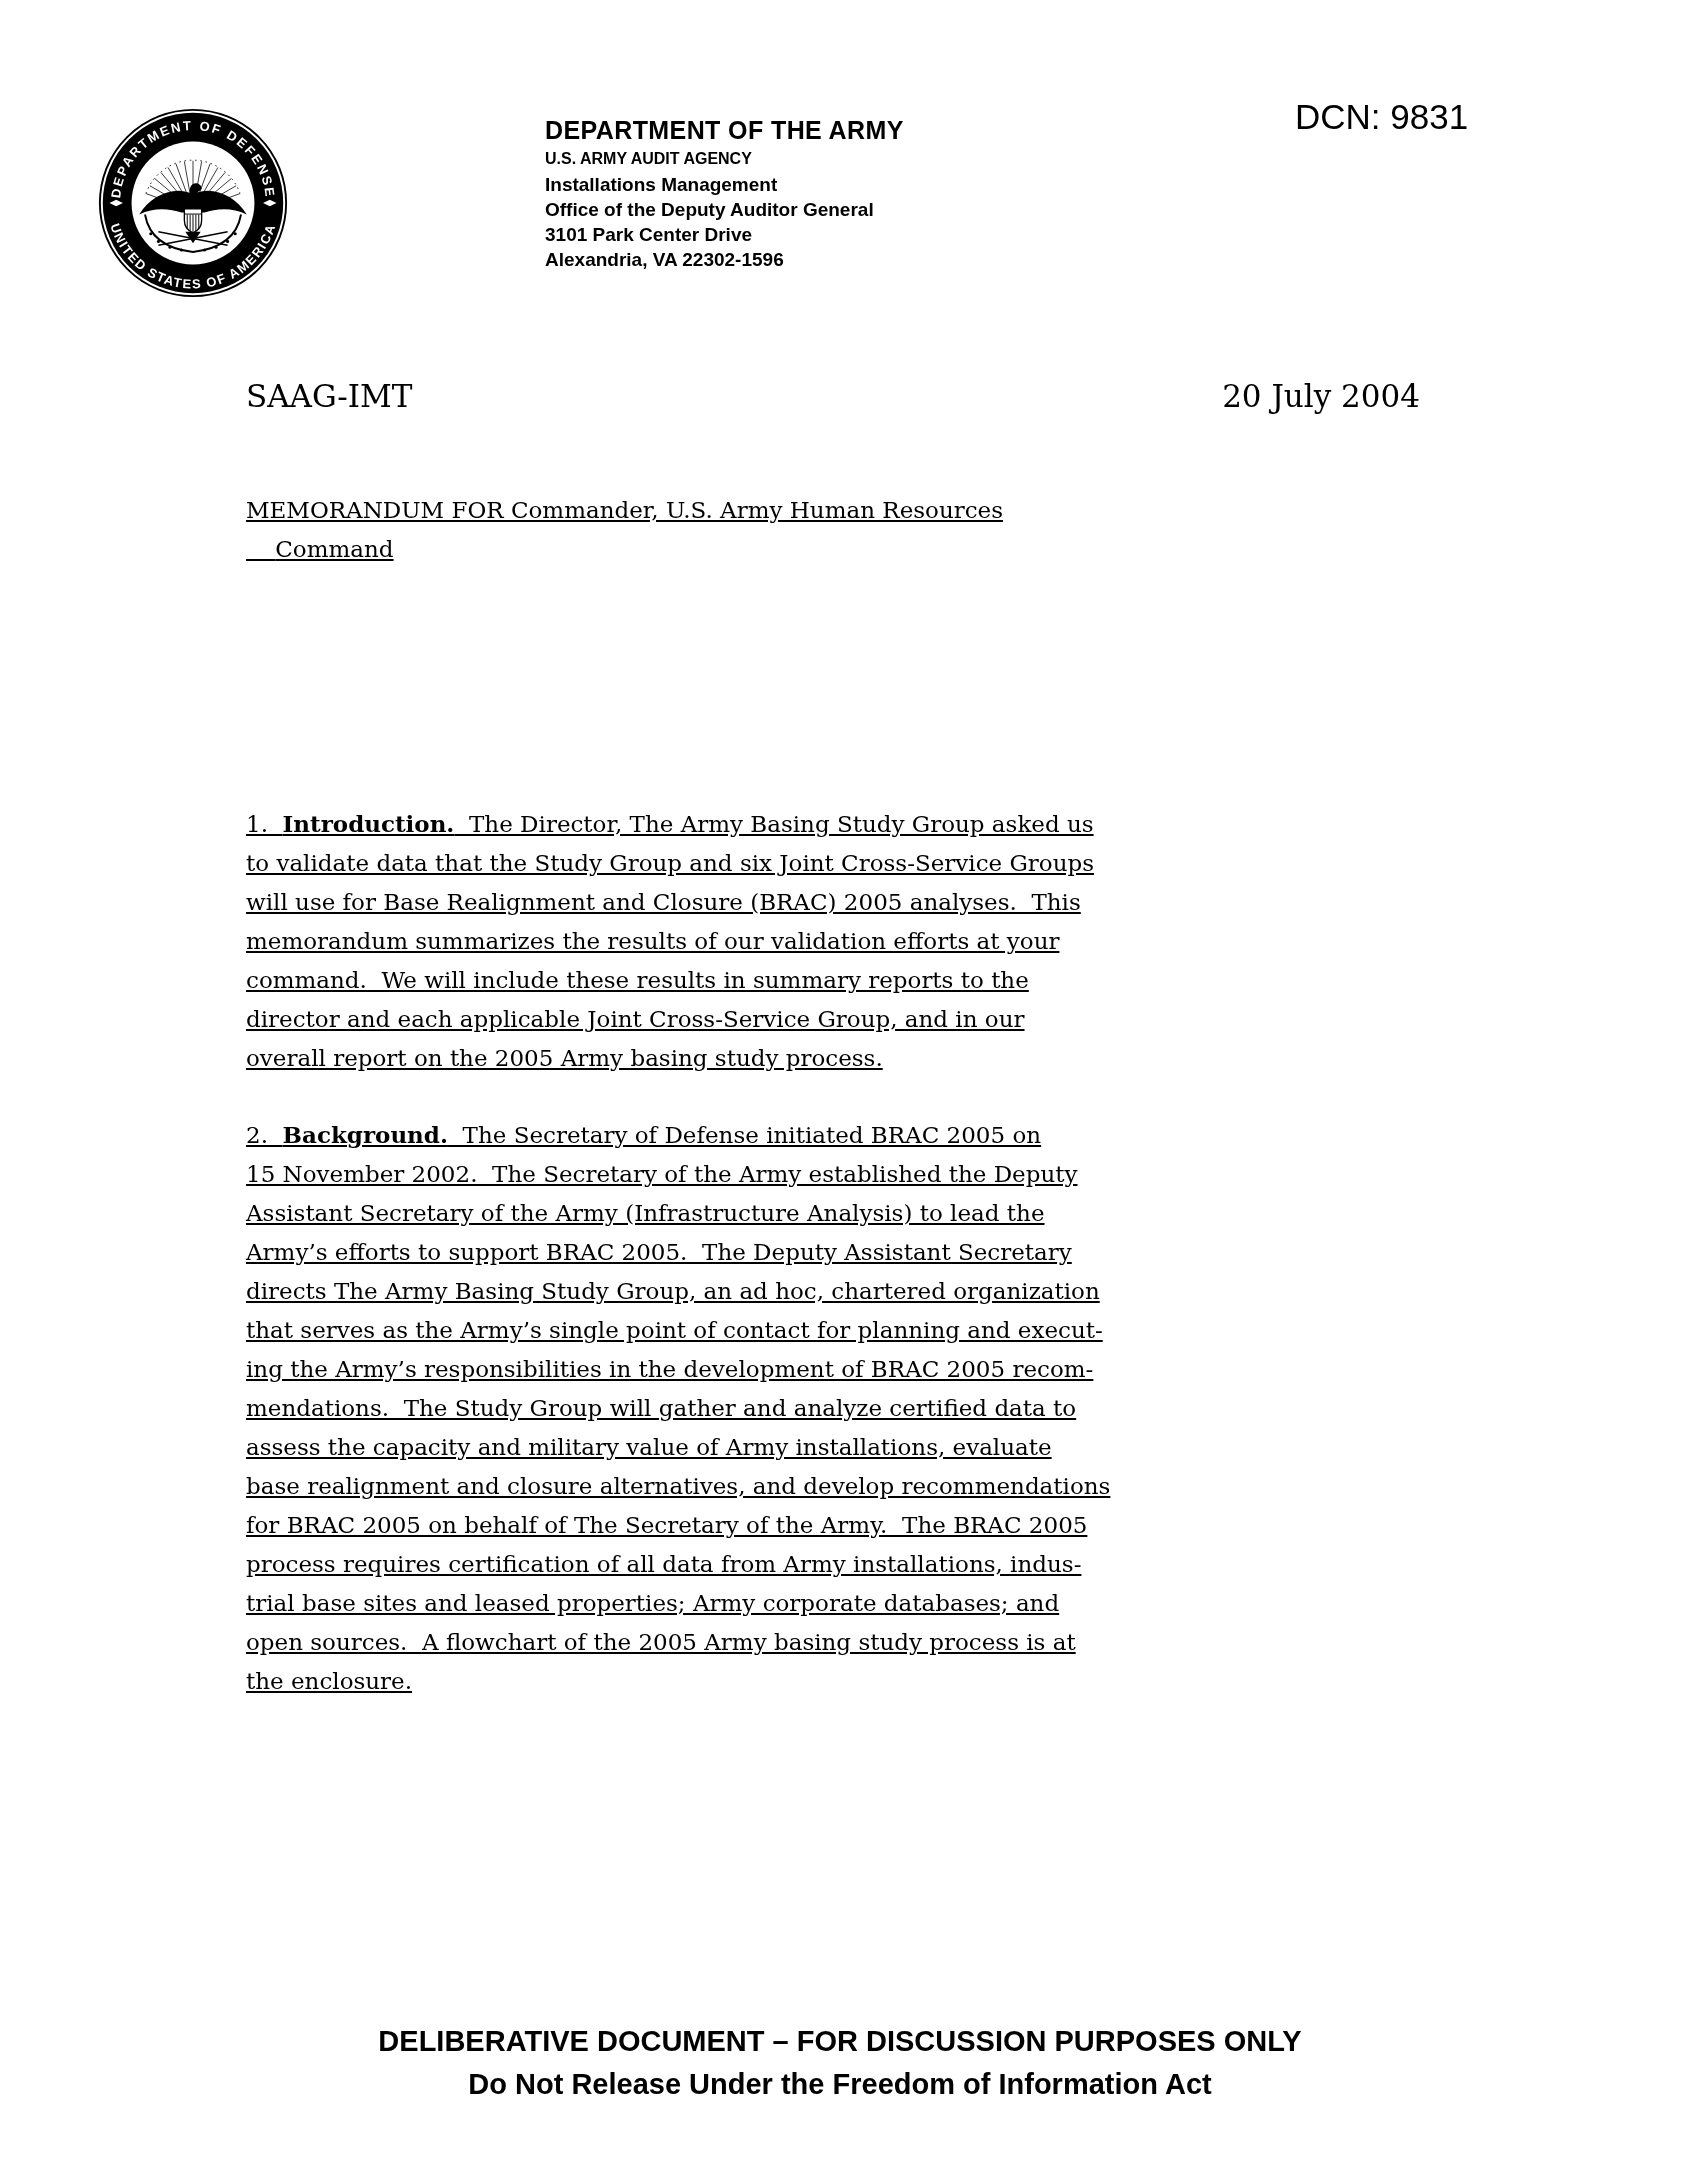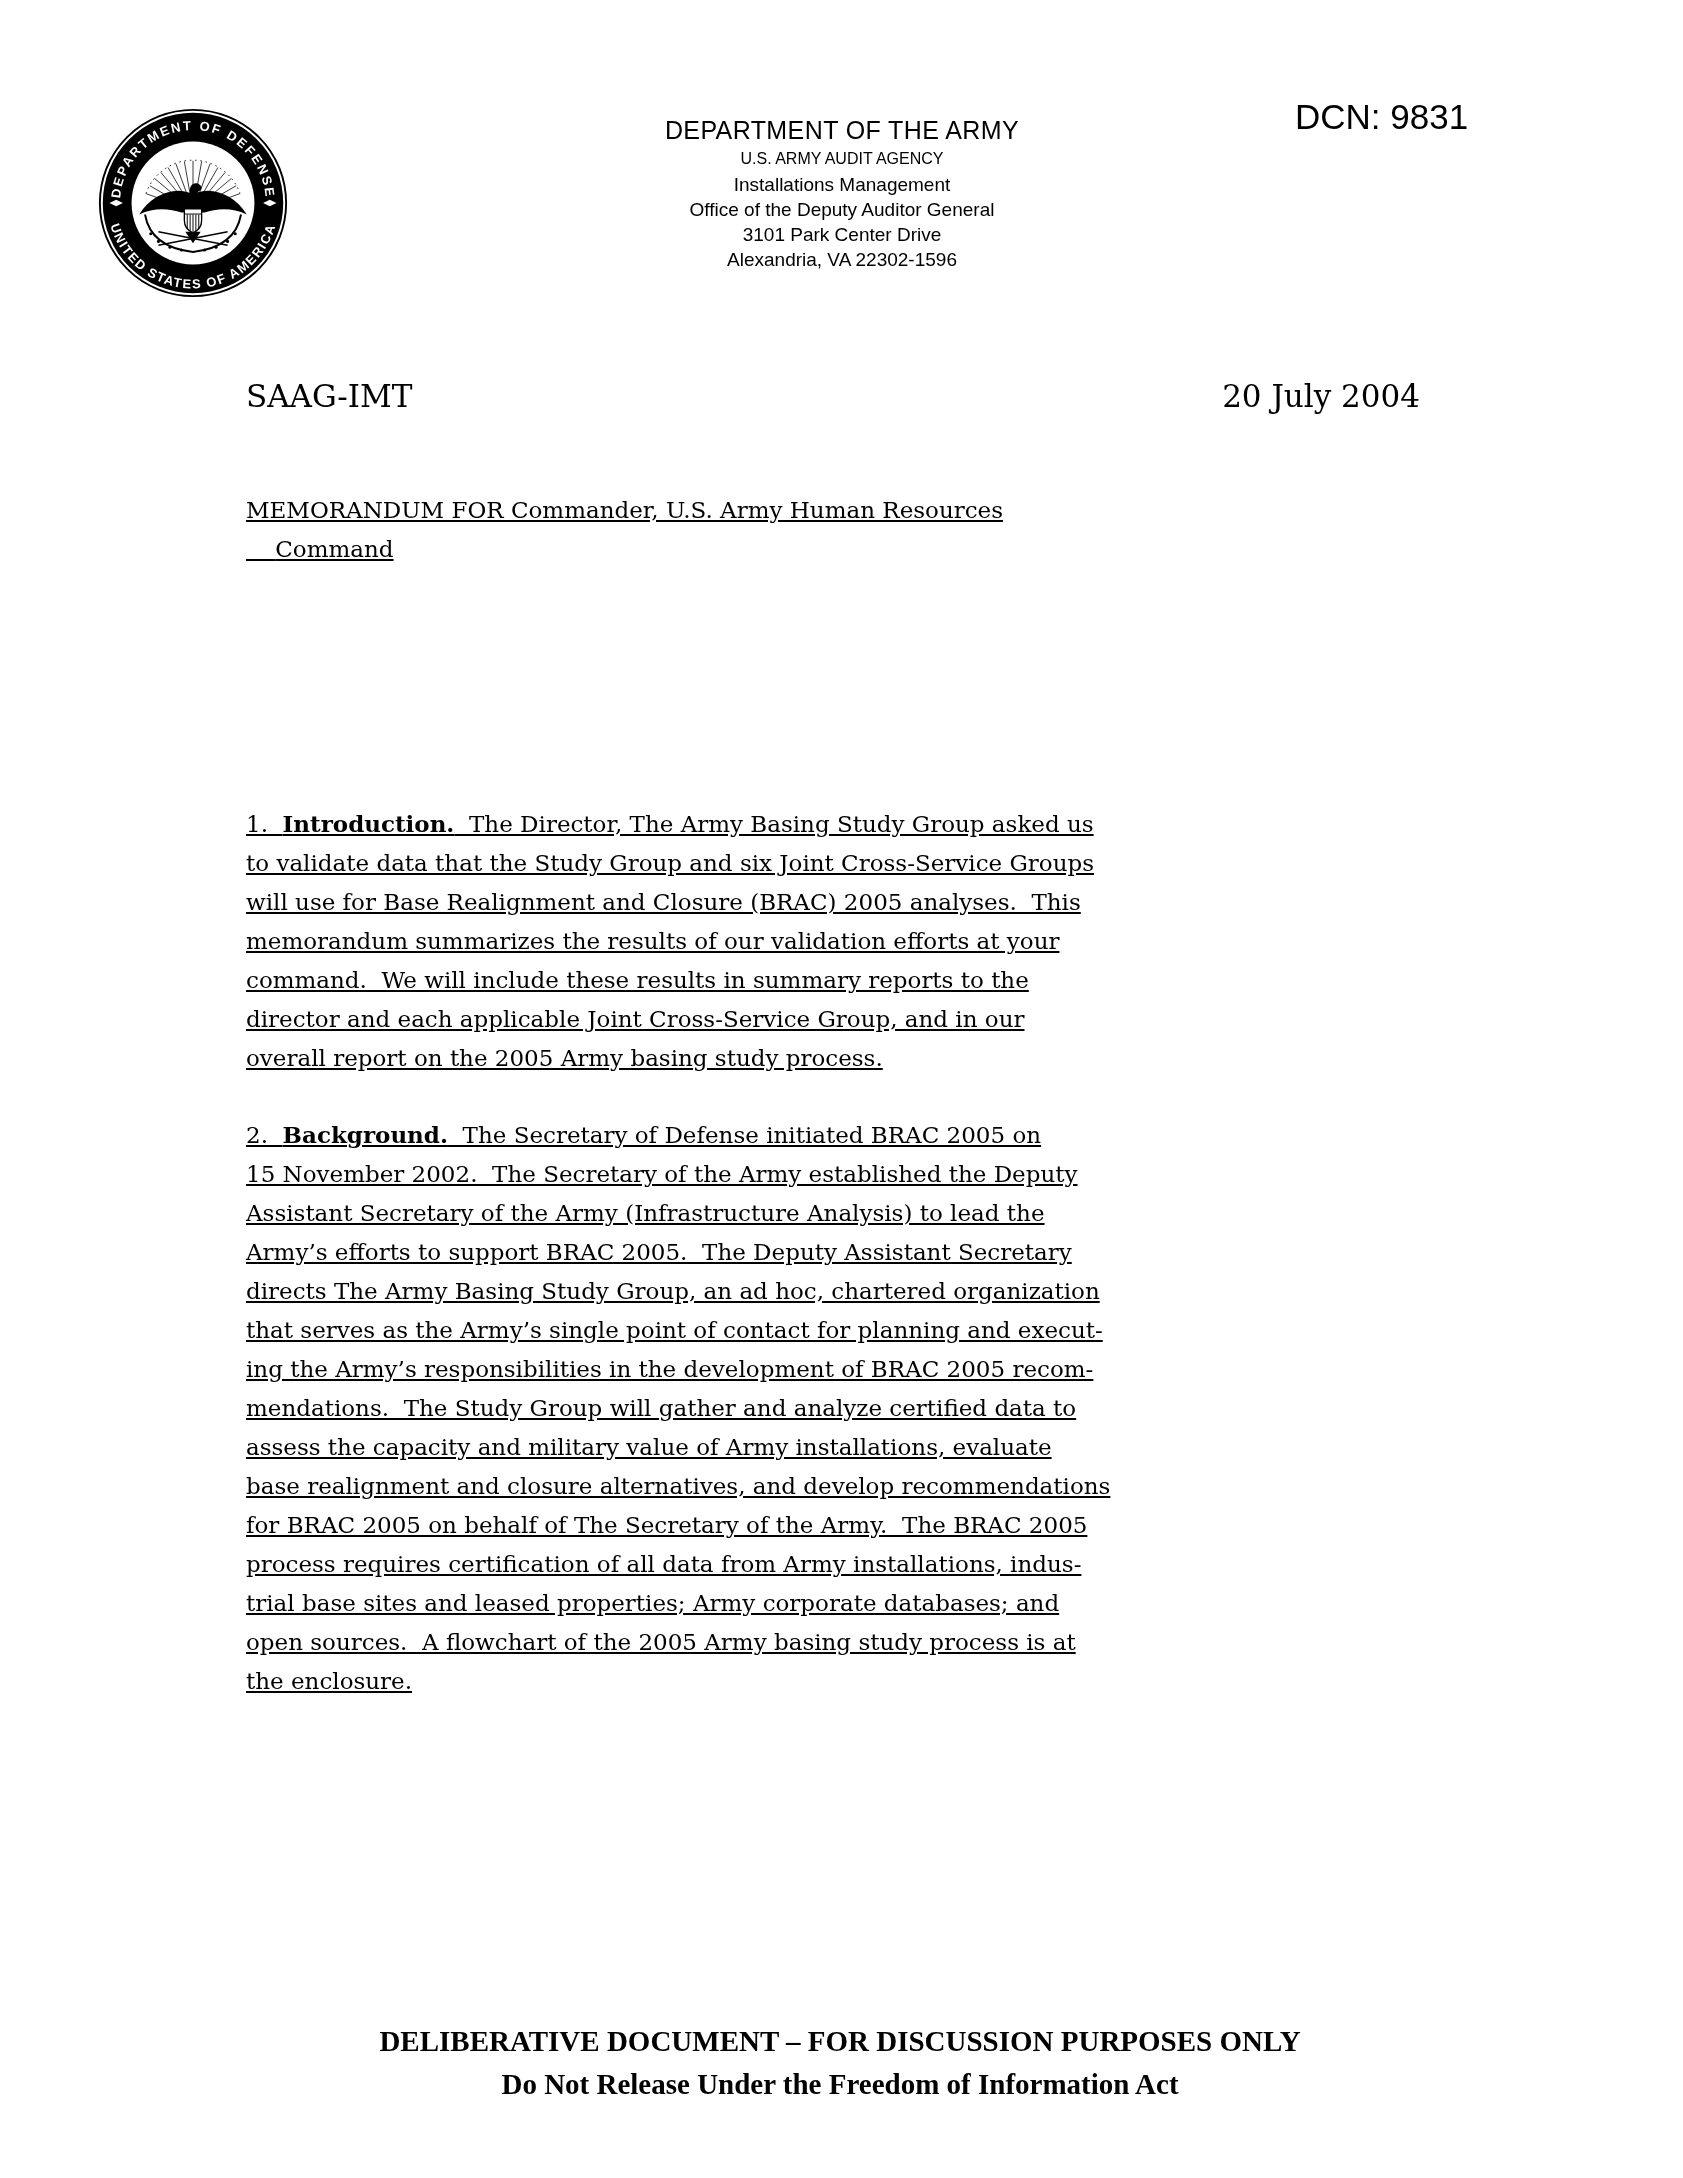--- a/index.html
+++ b/index.html
@@ -4,40 +4,40 @@
 <style>
   html,body { margin:0; padding:0; background:#888; }
   .page {
     position:relative; width:1683px; height:2178px; background:#ffffff;
     font-family:"DejaVu Serif", serif; color:#000; overflow:hidden;
   }
   .sans { font-family:"Liberation Sans", sans-serif; }
 
   .seal { position:absolute; left:97px; top:107px; width:192px; height:192px; }
 
-  .letterhead { position:absolute; left:545px; top:115px; width:594px; text-align:center; font-weight:normal; }
+  .letterhead { position:absolute; left:545px; top:115px; width:594px; text-align:left; font-weight:bold; }
   .lh-dept   { font-size:25px; line-height:31px; letter-spacing:0.4px; }
   .lh-agency { font-size:16px; line-height:26px; }
   .lh-line   { font-size:19px; line-height:25px; }
 
   .dcn { position:absolute; left:1295px; top:97px; font-size:35px; }
 
   .saag-row { position:absolute; left:246px; top:378px; width:1174px;
               display:flex; justify-content:space-between; font-size:31px; }
 
   .doc { font-size:23px; line-height:39px; white-space:pre-wrap;text-decoration:underline; }
   .block { position:absolute; left:246px; width:1267px; }
   .memo-block    { top:491px; }
   .subject-block { top:608px; }
   .para-1 { top:804px; }
   .para-2 { top:1115px; }
   .doc strong { font-weight:bold;margin-top:28px; }
 
   .footer { position:absolute; left:248px; top:2020px; width:1184px;
-            text-align:center; font-weight:bold;font-family:Liberation Serif, serif; }
+            text-align:center; font-weight:bold; }
   .footer div { font-size:29px; line-height:43px; }
 
   .seal-ring-text { font-family:"Liberation Sans", sans-serif; font-weight:bold; fill:#fff; }
 </style>
 </head>
 <body>
 
 <div class="page">
 
   <svg class="seal" viewBox="-100 -100 200 200" aria-hidden="true">

